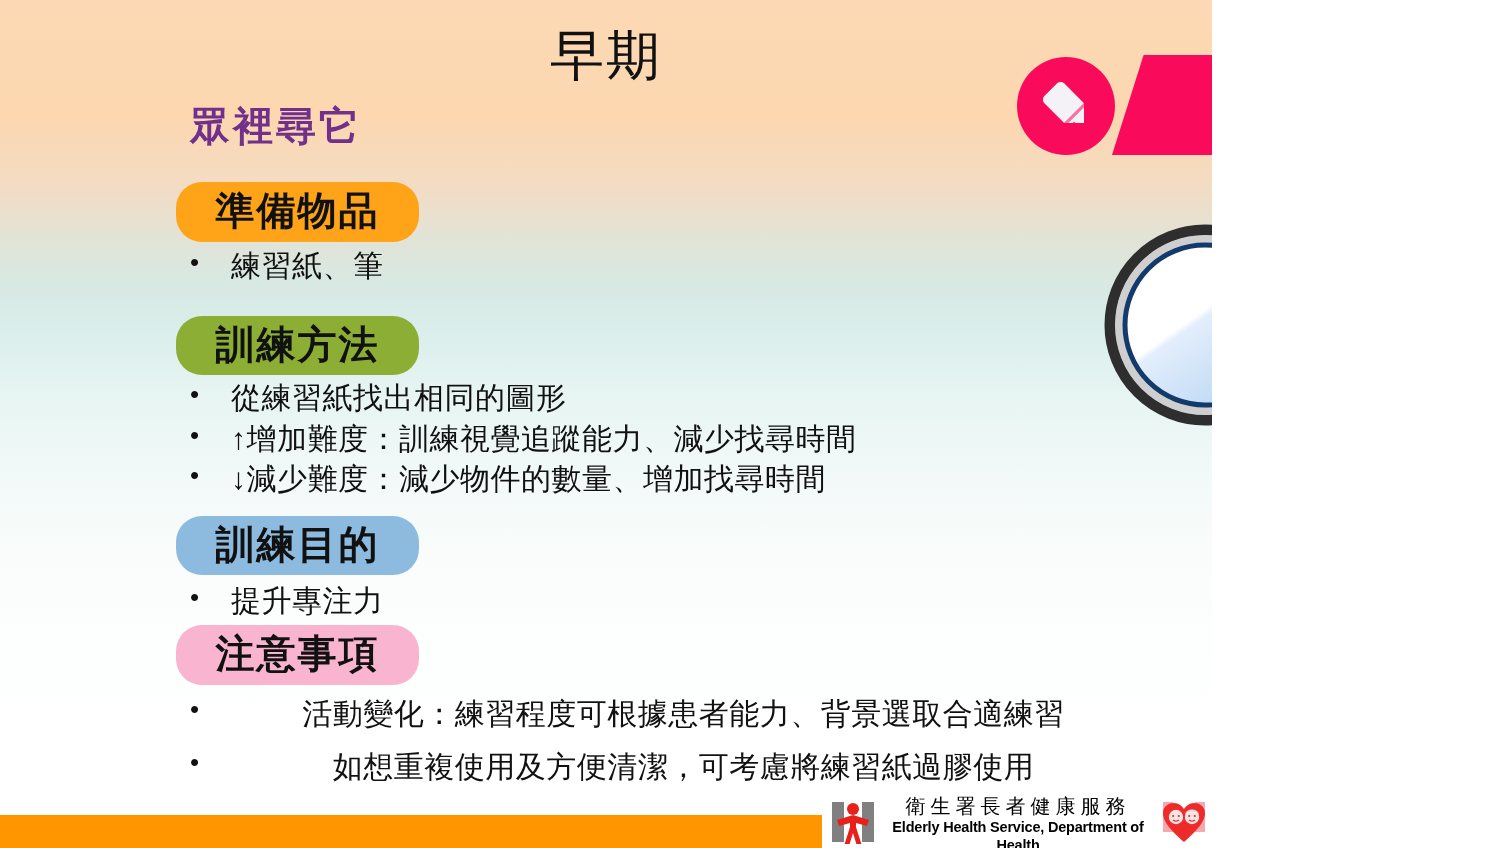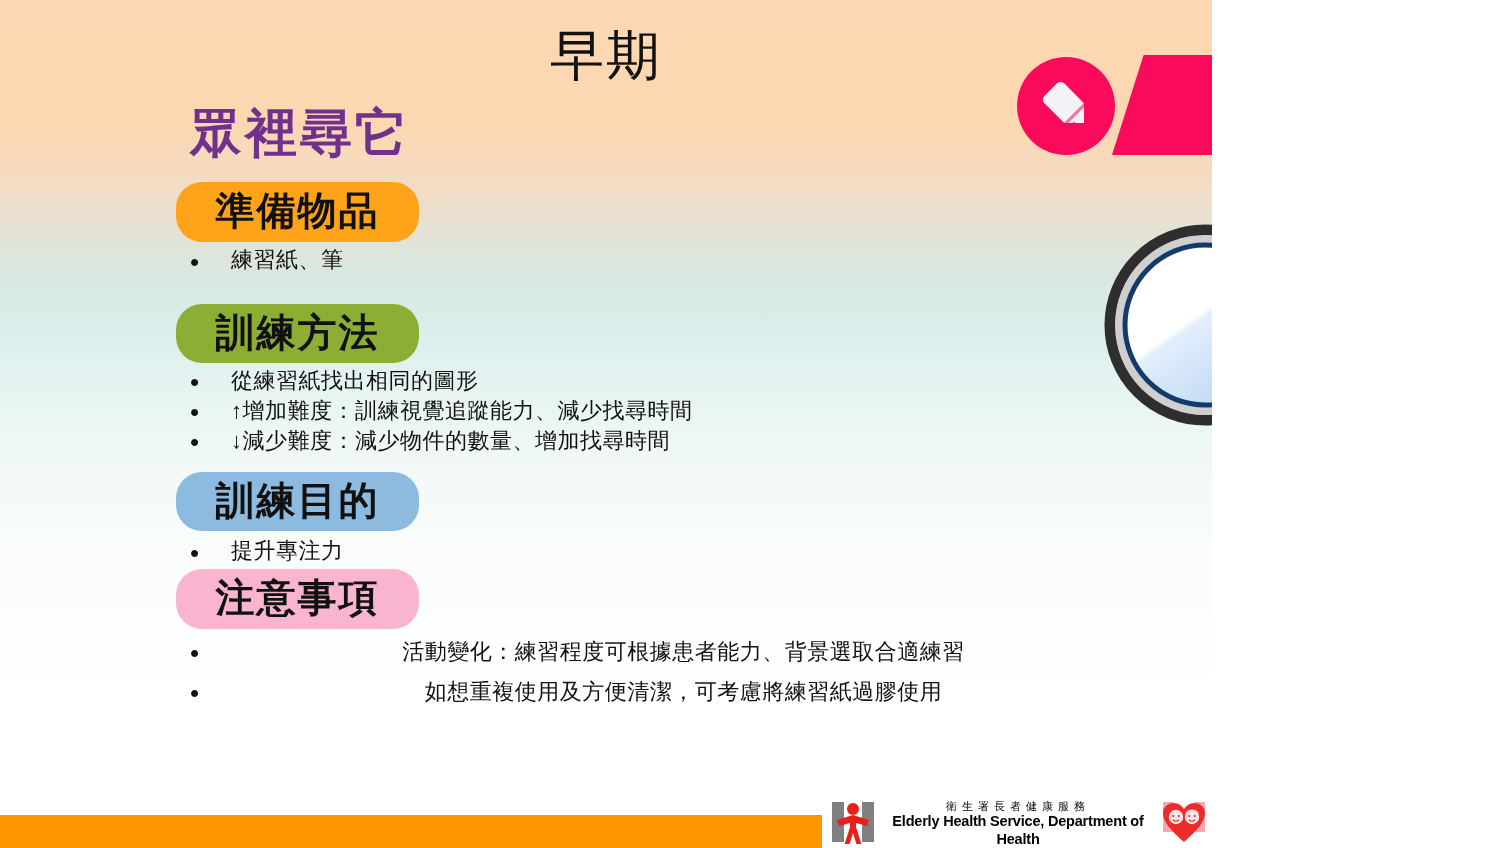--- a/index.html
+++ b/index.html
@@ -87,21 +87,21 @@
     background: #fa0a5a;
     z-index: 4;
   }
   .banner-circle svg { position: absolute; left: 21px; top: 20px; }
 
   
   #activity-name {
     position: absolute;
     left: 190px;
     top: 99px;
-    font-size: 52px;
+    font-size: 40px;
     font-weight: bold;
     color: #70308c;
     letter-spacing: 3px;
   }
 
   
   #content {
     position: absolute;
     left: 176px;
     top: 182px;
@@ -124,21 +124,21 @@
   }
   .pill.orange { background: #ffa319; }
   .pill.green  { background: #8cae34; }
   .pill.blue   { background: #8dbbdf; }
   .pill.pink   { background: #f9b4cf; }
 
   ul.bullets { list-style: none; margin: 4px 0 0 0; padding: 0; }
   ul.bullets li {
     position: relative;
     padding-left: 55px;
-    font-size: 22px;
+    font-size: 30px;
     line-height: 1.47;
     color: #111111;
     white-space: nowrap;
     letter-spacing: 0.5px;
   }
   ul.bullets li::before {
     content: "•";
     position: absolute;
     left: 14px;
     top: -1px;
@@ -186,21 +186,21 @@
     background: #ffffff;
   }
   #dh-mark { margin-left: 8px; flex: 0 0 auto; }
   #footer-text {
     flex: 1 1 auto;
     text-align: center;
     padding: 0 4px;
   }
   #footer-text .zh {
     display: block;
-    font-size: 11px;
+    font-size: 20px;
     letter-spacing: 5px;
     color: #000000;
     line-height: 1.25;
   }
   #footer-text .en {
     display: block;
     font-size: 14.5px;
     font-weight: bold;
     color: #000000;
     line-height: 1.2;

